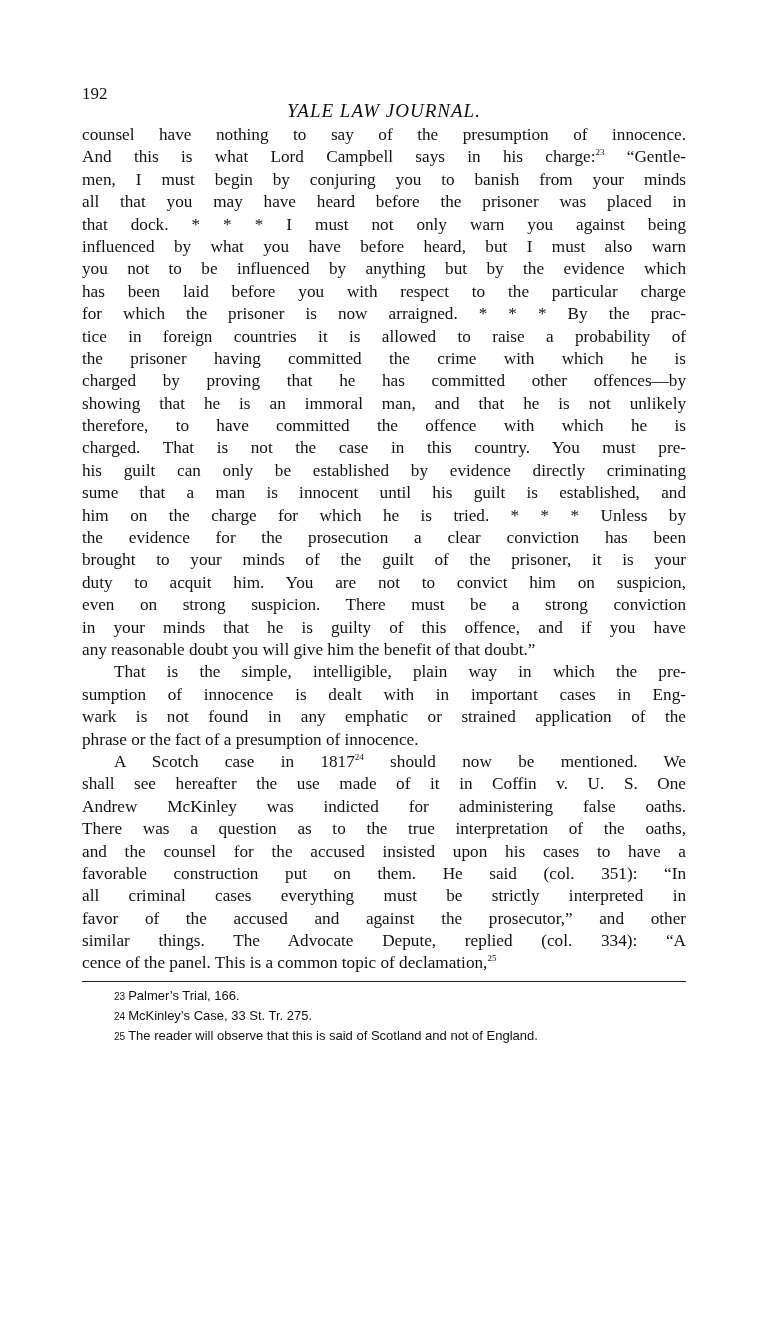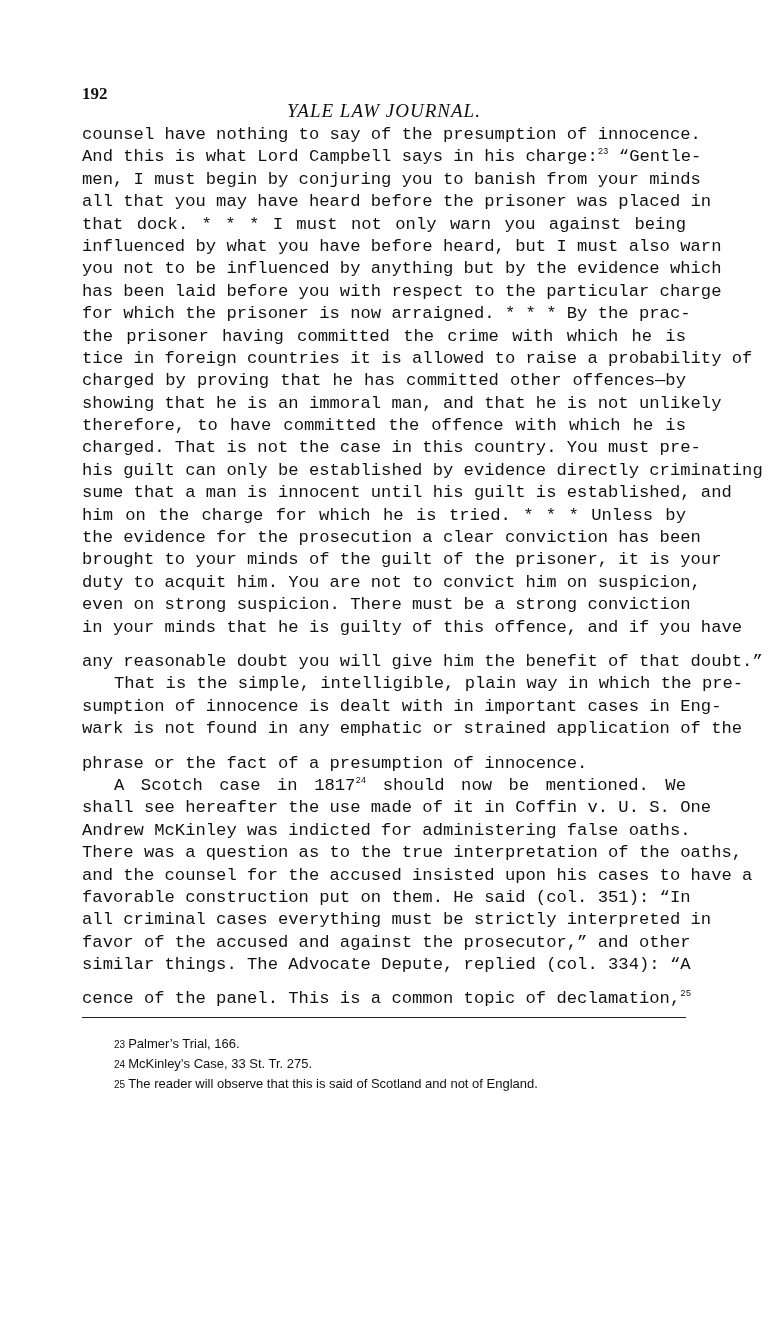--- a/index.html
+++ b/index.html
@@ -1,29 +1,29 @@
 <!DOCTYPE html>
 <html><head>
 <meta charset="utf-8">
 <style>
   html, body { margin: 0; padding: 0; background: #ffffff; }
   body { width: 773px; height: 1329px; position: relative; overflow: hidden;
          font-family: "Liberation Serif", "DejaVu Serif", serif; color: #111; }
   .page { position: absolute; left: 82px; top: 84px; width: 604px; }
   .header { position: relative; height: 30px; }
-  .page-num { position: absolute; left: 0; top: 0; font-size: 17px; font-weight: bold; }
+  .page-num { position: absolute; left: 0; top: 0; font-size: 17px; }
   .running-title { position: absolute; left: 0; right: 0; top: 16px; text-align: center;
                    font-style: italic; font-size: 19px; letter-spacing: 1px; }
-  .body-text { margin-top: 10px; font-size: 17.2px; line-height: 22.4px; text-align: justify; font-family: Liberation Mono, monospace; }
+  .body-text { margin-top: 10px; font-size: 17.2px; line-height: 22.4px; text-align: justify; }
   .line { display: block; text-align: justify; text-align-last: justify; white-space: nowrap; height: 22.4px; }
-  .line.last { text-align-last: left; margin-top: 12px; }
+  .line.last { text-align-last: left; }
   .line.indent { padding-left: 32px; }
   sup { font-size: 9px; line-height: 0; vertical-align: 7px; }
   .rule { margin-top: 6px; border-top: 1.4px solid #222; width: 100%; }
-  .footnotes { margin-top: 16px; padding-left: 32px; font-family: "Liberation Sans", "DejaVu Sans", sans-serif; font-size: 13px; line-height: 19px; }
+  .footnotes { margin-top: 4px; padding-left: 32px; font-family: "Liberation Sans", "DejaVu Sans", sans-serif; font-size: 13px; line-height: 19px; }
   .fn-num { font-size: 10px; margin-right: 3px; }
 </style>
 </head>
 <body>
 
 <div class="page">
   <div class="header">
     <span class="page-num">192</span>
     <span class="running-title">YALE LAW JOURNAL.</span>
   </div>
@@ -31,22 +31,22 @@
   <div class="body-text" id="body-text">
       <span class="line"><span>counsel have nothing to say of the presumption of innocence.</span></span>
       <span class="line"><span>And this is what Lord Campbell says in his charge:</span><sup>23</sup><span> “Gentle-</span></span>
       <span class="line"><span>men, I must begin by conjuring you to banish from your minds</span></span>
       <span class="line"><span>all that you may have heard before the prisoner was placed in</span></span>
       <span class="line"><span>that dock.  *  *  *  I must not only warn you against being</span></span>
       <span class="line"><span>influenced by what you have before heard, but I must also warn</span></span>
       <span class="line"><span>you not to be influenced by anything but by the evidence which</span></span>
       <span class="line"><span>has been laid before you with respect to the particular charge</span></span>
       <span class="line"><span>for which the prisoner is now arraigned.  *  *  *  By the prac-</span></span>
+      <span class="line"><span>tice in foreign countries it is allowed to raise a probability of</span></span>
       <span class="line"><span>the prisoner having committed the crime with which he is</span></span>
-      <span class="line"><span>tice in foreign countries it is allowed to raise a probability of</span></span>
       <span class="line"><span>charged by proving that he has committed other offences—by</span></span>
       <span class="line"><span>showing that he is an immoral man, and that he is not unlikely</span></span>
       <span class="line"><span>therefore, to have committed the offence with which he is</span></span>
       <span class="line"><span>charged.  That is not the case in this country.  You must pre-</span></span>
       <span class="line"><span>his guilt can only be established by evidence directly criminating</span></span>
       <span class="line"><span>sume that a man is innocent until his guilt is established, and</span></span>
       <span class="line"><span>him on the charge for which he is tried.  *  *  *  Unless by</span></span>
       <span class="line"><span>the evidence for the prosecution a clear conviction has been</span></span>
       <span class="line"><span>brought to your minds of the guilt of the prisoner, it is your</span></span>
       <span class="line"><span>duty to acquit him.  You are not to convict him on suspicion,</span></span>

